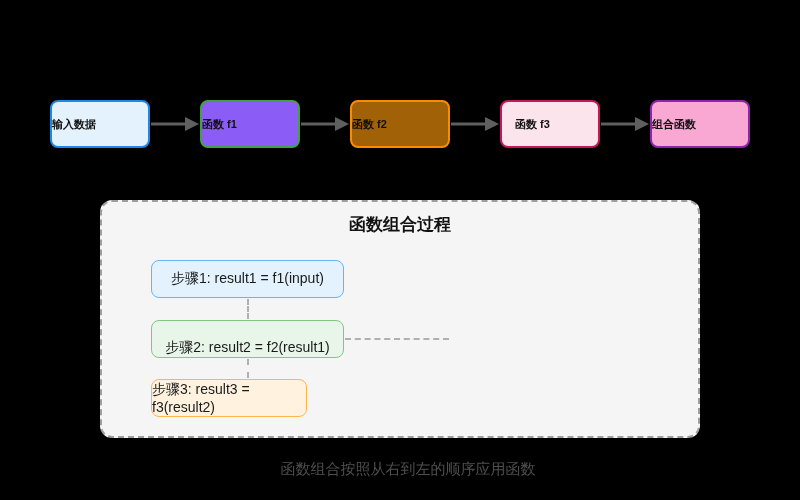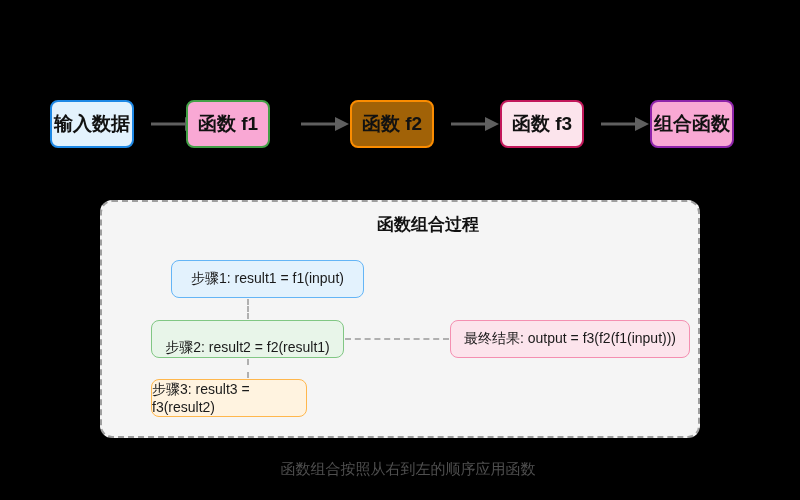--- a/index.html
+++ b/index.html
@@ -5,53 +5,53 @@
   html,body{margin:0;padding:0;}
   body{
     width:800px;height:500px;position:relative;overflow:hidden;
     background:#000;
     font-family:"Liberation Sans","DejaVu Sans",sans-serif;
   }
   .canvas{position:absolute;inset:0;}
 
   
   .flow-node{
-    position:absolute;top:100px;height:48px;width:84px;
+    position:absolute;top:100px;height:48px;width:100px;
     border:2.5px solid #888;border-radius:8px;
-    display:flex;align-items:center;justify-content:center;
+    display:flex;align-items:center;
     box-sizing:border-box;
-    font-size:19px;font-weight:700;color:#111;
+    font-size:11px;font-weight:700;color:#111;
   }
 
   
   .arrow{position:absolute;top:117px;height:14px;width:48px;}
   .arrow-line{position:absolute;left:0;right:11px;top:50%;transform:translateY(-50%);height:3px;background:#5f5f5f;}
   .arrow-head{position:absolute;right:0;top:0;width:0;height:0;
     border-top:7px solid transparent;border-bottom:7px solid transparent;border-left:14px solid #5f5f5f;}
 
   
   .panel{
     position:absolute;left:100px;top:200px;width:600px;height:238px;
     background:#f5f5f5;border:2px dashed #9e9e9e;border-radius:12px;
     box-sizing:border-box;
   }
   .panel-title{
     position:absolute;left:100px;top:213px;width:600px;
-    text-align:center;font-size:17px;font-weight:700;color:#111;margin-left:28px;
+    text-align:center;font-size:17px;font-weight:700;color:#111;
   }
 
   
   .step-box{
     position:absolute;height:38px;
     border:1.5px solid #888;border-radius:8px;
     display:flex;align-items:center;justify-content:center;
     box-sizing:border-box;
     font-size:14px;font-weight:400;color:#1a1a1a;
   }
-  .step-1{left:151px;top:260px;width:193px;margin-left:20px;}
+  .step-1{left:151px;top:260px;width:193px;}
   .step-2{left:151px;top:320px;width:193px;align-items:flex-end;}
   .step-3{left:151px;top:379px;width:156px;}
   .result-box{left:450px;top:320px;width:240px;}
 
   
   .connector-v{position:absolute;width:0;border-left:2px dashed #b0b0b0;}
   .conn-v1{left:247px;top:299px;height:20px;}
   .conn-v2{left:247px;top:359px;height:19px;}
   .connector-h{position:absolute;height:0;border-top:2px dashed #b0b0b0;left:345px;top:338px;width:104px;}
 
@@ -69,39 +69,39 @@
 
   <div class="flow-node" style="left: 50px; background: rgb(227, 242, 253); border-color: rgb(30, 136, 229);">
     <span class="label">输入数据</span>
   </div>
 
   <div class="arrow" style="left:151px">
     <div class="arrow-line"></div>
     <div class="arrow-head"></div>
   </div>
 
-  <div class="flow-node" style="left: 186px; background: #f9a8d4; border-color: rgb(67, 160, 71);">
+  <div class="flow-node" style="left: 200px; background: #8b5cf6; border-color: rgb(67, 160, 71);">
     <span class="label">函数 f1</span>
   </div>
 
   <div class="arrow" style="left:301px">
     <div class="arrow-line"></div>
     <div class="arrow-head"></div>
   </div>
 
   <div class="flow-node" style="left: 350px; background: #a16207; border-color: rgb(251, 140, 0);">
     <span class="label">函数 f2</span>
   </div>
 
   <div class="arrow" style="left:451px">
     <div class="arrow-line"></div>
     <div class="arrow-head"></div>
   </div>
 
-  <div class="flow-node" style="left: 500px; background: rgb(252, 228, 236); border-color: rgb(194, 24, 91);">
+  <div class="flow-node" style="left: 500px; background: rgb(252, 228, 236); border-color: rgb(194, 24, 91); padding-left: 13px;">
     <span class="label">函数 f3</span>
   </div>
 
   <div class="arrow" style="left:601px">
     <div class="arrow-line"></div>
     <div class="arrow-head"></div>
   </div>
 
   <div class="flow-node" style="left: 650px; background: #f9a8d4; border-color: rgb(142, 36, 170);">
     <span class="label">组合函数</span>
@@ -121,19 +121,16 @@
   </div>
 
   <div class="connector-v conn-v2"></div>
 
   <div class="step-box step-3" style="background: rgb(255, 243, 224); border-color: rgb(255, 183, 77);">
     <span class="label">步骤3: result3 = f3(result2)</span>
   </div>
 
   <div class="connector-h"></div>
 
-  <div class="step-box result-box" style="background: rgb(252, 228, 236); border-color: rgb(244, 143, 177);">
-    <span class="label">最终结果: output = f3(f2(f1(input)))</span>
-  </div>
 
   <div class="caption">函数组合按照从右到左的顺序应用函数</div>
 
 </div>
 
 </body></html>

